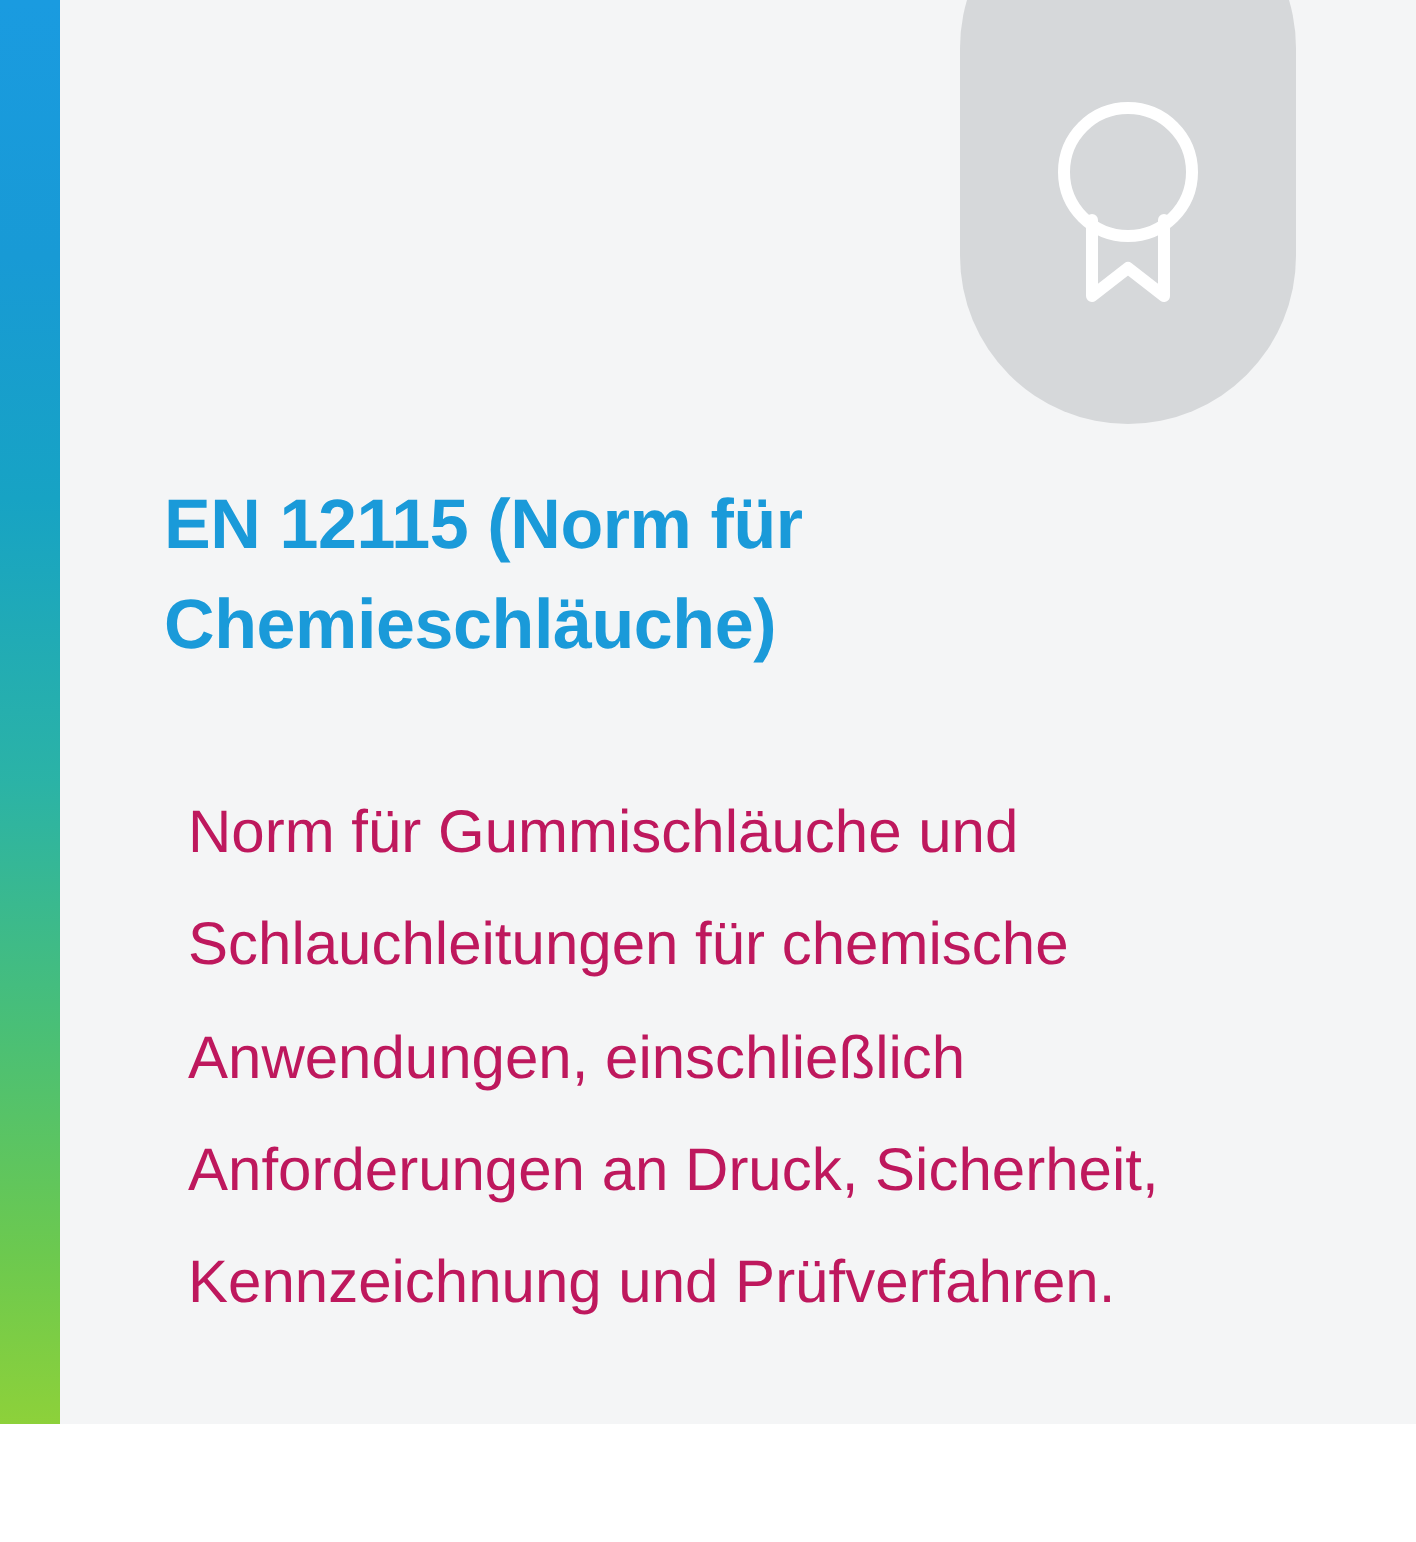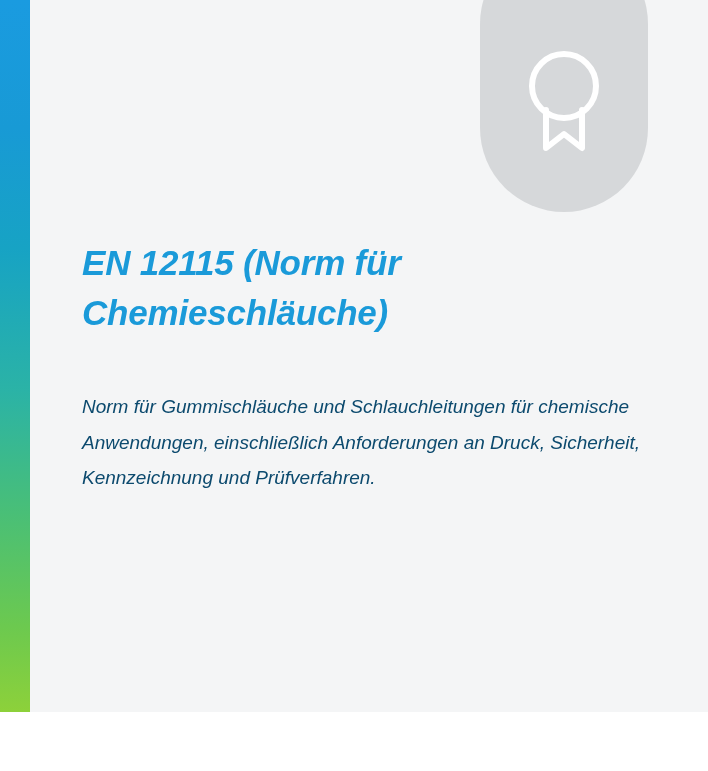--- a/index.html
+++ b/index.html
@@ -13,21 +13,20 @@
     font-family: "Liberation Sans", sans-serif;
     overflow: hidden;
   }
 
   .card {
     position: relative;
     width: 708px;
     height: 771px;
     background: #ffffff;
     box-sizing: border-box;
-    font-style: italic;
   }
 
   
   .accent-bar {
     position: absolute;
     left: 0;
     top: 0;
     width: 30px;
     height: 712px;
     background: linear-gradient(to bottom, #1a9be0 0%, #189ad5 18%, #17a3c4 35%, #2bb3a6 55%, #49bf77 72%, #6cc94f 88%, #8dd13a 100%);
@@ -77,24 +76,24 @@
   .title {
     margin: 0;
     font-size: 35px;
     line-height: 1.42;
     font-weight: bold;
     color: #1a9ad9;
     letter-spacing: -0.2px;
   }
 
   .description {
-    margin: 52px 0 0 0;
-    font-size: 19px;
+    margin: 52px 0 0 12px;
+    font-size: 30px;
     line-height: 1.87;
-    color: #0c4a6e;
+    color: #be185d;
     font-weight: 400;
     max-width: 560px;
   }
 </style>
 </head>
 <body>
 
 <div class="card">
 
   <div class="accent-bar"></div>

